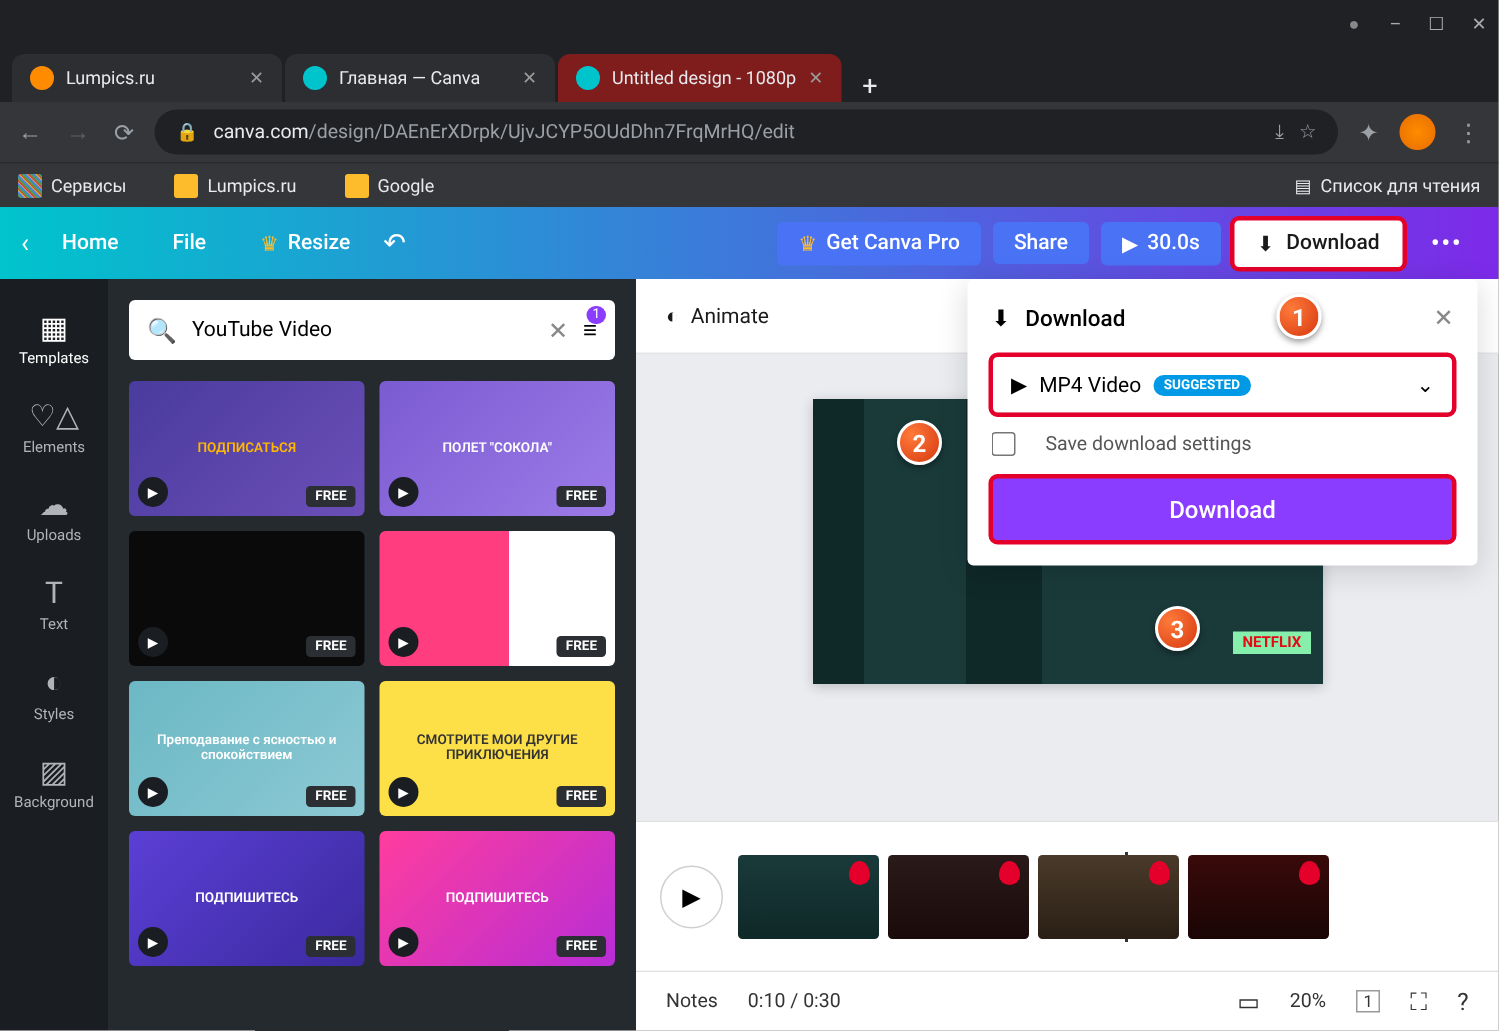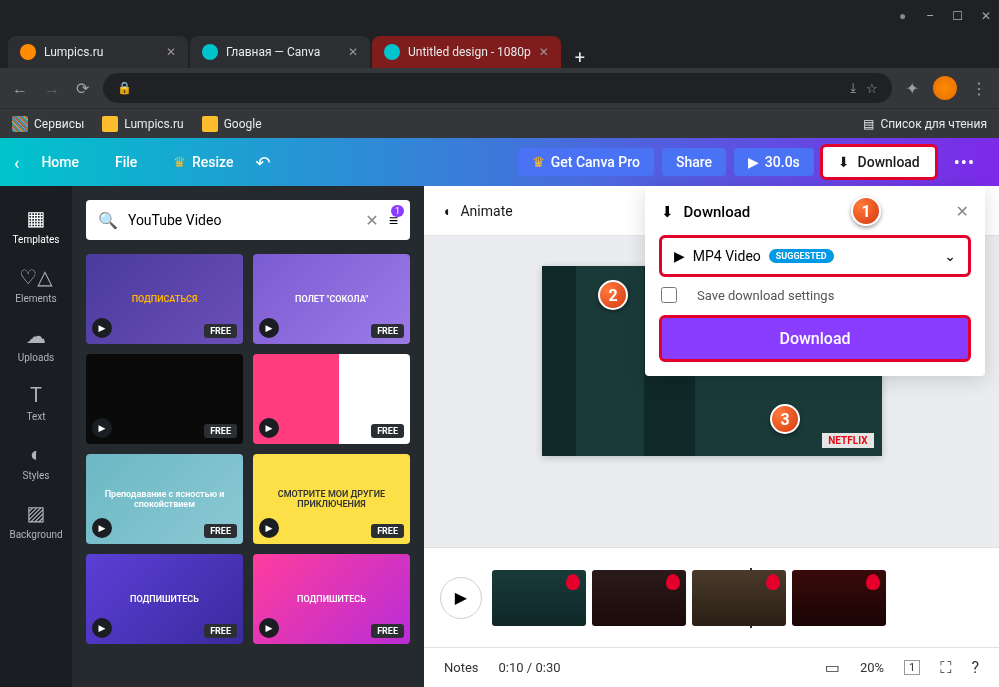--- a/index.html
+++ b/index.html
@@ -15,21 +15,21 @@
 .tab .tablabel{flex:1;white-space:nowrap;overflow:hidden;text-overflow:ellipsis}
 .tab .x{color:#999;cursor:pointer}
 .newtab{color:#e8eaed;padding:0 12px;font-size:18px;cursor:pointer}
 .urlbar{height:40px;background:#35363a;display:flex;align-items:center;padding:0 12px;gap:14px;color:#9aa0a6}
 .urlbar .nav{display:flex;gap:16px;align-items:center}
 .urlbar .addr{flex:1;background:#202124;height:30px;border-radius:15px;display:flex;align-items:center;padding:0 14px;gap:10px;font-size:13px;color:#9aa0a6}
 .urlbar .addr .lock{font-size:12px}
 .urlbar .addr .domain{color:#e8eaed}
 .urlbar .rbtns{display:flex;gap:14px;align-items:center}
 .avatar{width:24px;height:24px;border-radius:50%;background:radial-gradient(circle,#ff8c00,#e56c00)}
-.bookmarks{height:30px;background:#35363a;display:flex;align-items:center;padding:0 12px;gap:18px;font-size:12px;color:#e8eaed;border-top:1px solid #2a2b2e}
+.bookmarks{height:30px;background:#35363a;display:flex;align-items:center;padding:0 12px;gap:32px;font-size:12px;color:#e8eaed;border-top:1px solid #2a2b2e}
 .bookmarks .bm{display:flex;align-items:center;gap:6px;cursor:pointer}
 .bookmarks .spacer{flex:1}
 .bmico{width:16px;height:16px;border-radius:2px}
 .canva-header{height:48px;background:linear-gradient(90deg,#00c4cc,#7d2ae8);display:flex;align-items:center;padding:0 14px;gap:8px;color:#fff;font-size:14px;position:relative}
 .ch-btn{padding:6px 14px;border-radius:4px;cursor:pointer;display:flex;align-items:center;gap:6px;font-weight:500}
 .ch-btn.ghost{background:transparent}
 .ch-btn.pro{background:#4a72f5;color:#fff}
 .ch-btn.share{background:#4a72f5;color:#fff}
 .ch-btn.play{background:#4a72f5;color:#fff}
 .download-btn{background:#fff;color:#1a1a1a;padding:8px 16px;border-radius:4px;display:flex;align-items:center;gap:8px;font-weight:500;cursor:pointer;position:relative}
@@ -61,21 +61,21 @@
 .dl-close{margin-left:auto;color:#888;cursor:pointer;font-size:16px}
 .dl-label{font-size:12px;color:#666;margin-bottom:6px}
 .dl-select{border:1px solid #d0d0d0;border-radius:4px;padding:10px 12px;display:flex;align-items:center;gap:8px;font-size:14px;cursor:pointer;margin-bottom:12px;position:relative}
 .sug-badge{background:#0099e5;color:#fff;font-size:9px;font-weight:700;padding:2px 7px;border-radius:8px}
 .dl-select .chev{margin-left:auto}
 .dl-check{display:flex;align-items:center;gap:20px;font-size:13px;color:#555;margin-bottom:14px}
 .dl-check input{width:16px;height:16px}
 .dl-action{background:#8b3dff;color:#fff;text-align:center;padding:12px;border-radius:4px;font-weight:500;cursor:pointer;position:relative}
 .canvas-center{flex:1;display:flex;align-items:flex-start;justify-content:center;padding-top:30px;position:relative}
 .page-preview{width:340px;height:190px;background:#1a3a3a;position:relative;box-shadow:0 2px 8px rgba(0,0,0,0.2)}
-.netflix-tag{position:absolute;bottom:8px;right:8px;background:#e5e5e5;color:#e50914;font-size:10px;font-weight:700;padding:2px 6px}
+.netflix-tag{position:absolute;bottom:20px;right:8px;background:#86efac;color:#e50914;font-size:10px;font-weight:700;padding:2px 6px}
 .timeline{height:100px;background:#fff;border-top:1px solid #e0e0e0;display:flex;align-items:center;padding:0 16px;gap:10px;position:relative}
 .tl-play{width:42px;height:42px;border:1px solid #d0d0d0;border-radius:50%;display:flex;align-items:center;justify-content:center;cursor:pointer;flex-shrink:0}
 .tl-frames{flex:1;display:flex;gap:6px;align-items:center;overflow:hidden;position:relative;height:60px}
 .frame{width:94px;height:56px;border-radius:3px;flex-shrink:0;position:relative}
 .frame .balloon{position:absolute;top:4px;right:6px;width:14px;height:16px;background:#e4002b;border-radius:50% 50% 50% 50%/60% 60% 40% 40%}
 .playhead{position:absolute;top:-8px;width:2px;height:76px;background:#333;left:258px}
 .playhead::before{content:'';position:absolute;top:-4px;left:-5px;width:12px;height:12px;background:#333;border-radius:50%}
 .footer{height:40px;background:#fff;border-top:1px solid #e0e0e0;display:flex;align-items:center;padding:0 20px;gap:20px;font-size:13px;color:#333}
 .footer .spacer{flex:1}
 .ft-ico{cursor:pointer;font-size:16px}
@@ -113,20 +113,21 @@
 </div>
 
 <div class="urlbar">
   <div class="nav">
     <span>←</span>
     <span style="opacity:.4">→</span>
     <span>⟳</span>
   </div>
   <div class="addr">
     <span class="lock">🔒</span>
+    <span><span class="domain">canva.com</span><span>/design/DAEnErXDrpk/UjvJCYP5OUdDhn7FrqMrHQ/edit</span></span>
     <span style="margin-left:auto">⤓</span>
     <span>☆</span>
   </div>
   <div class="rbtns">
     <span>✦</span>
     <div class="avatar"></div>
     <span>⋮</span>
   </div>
 </div>
 

